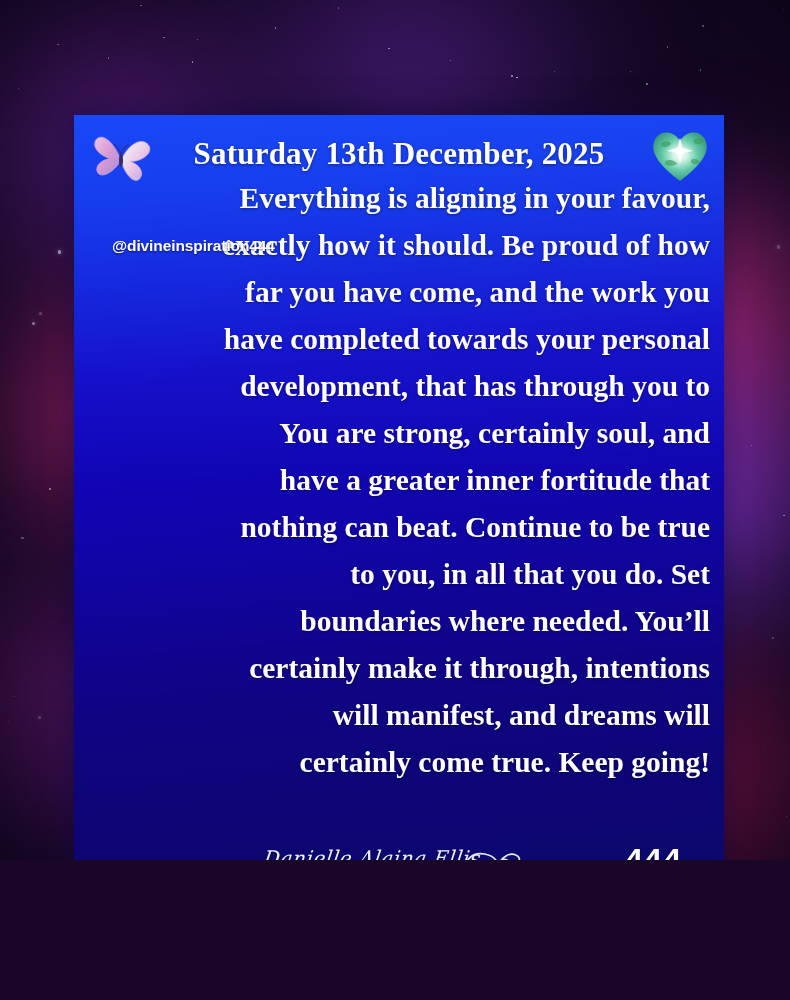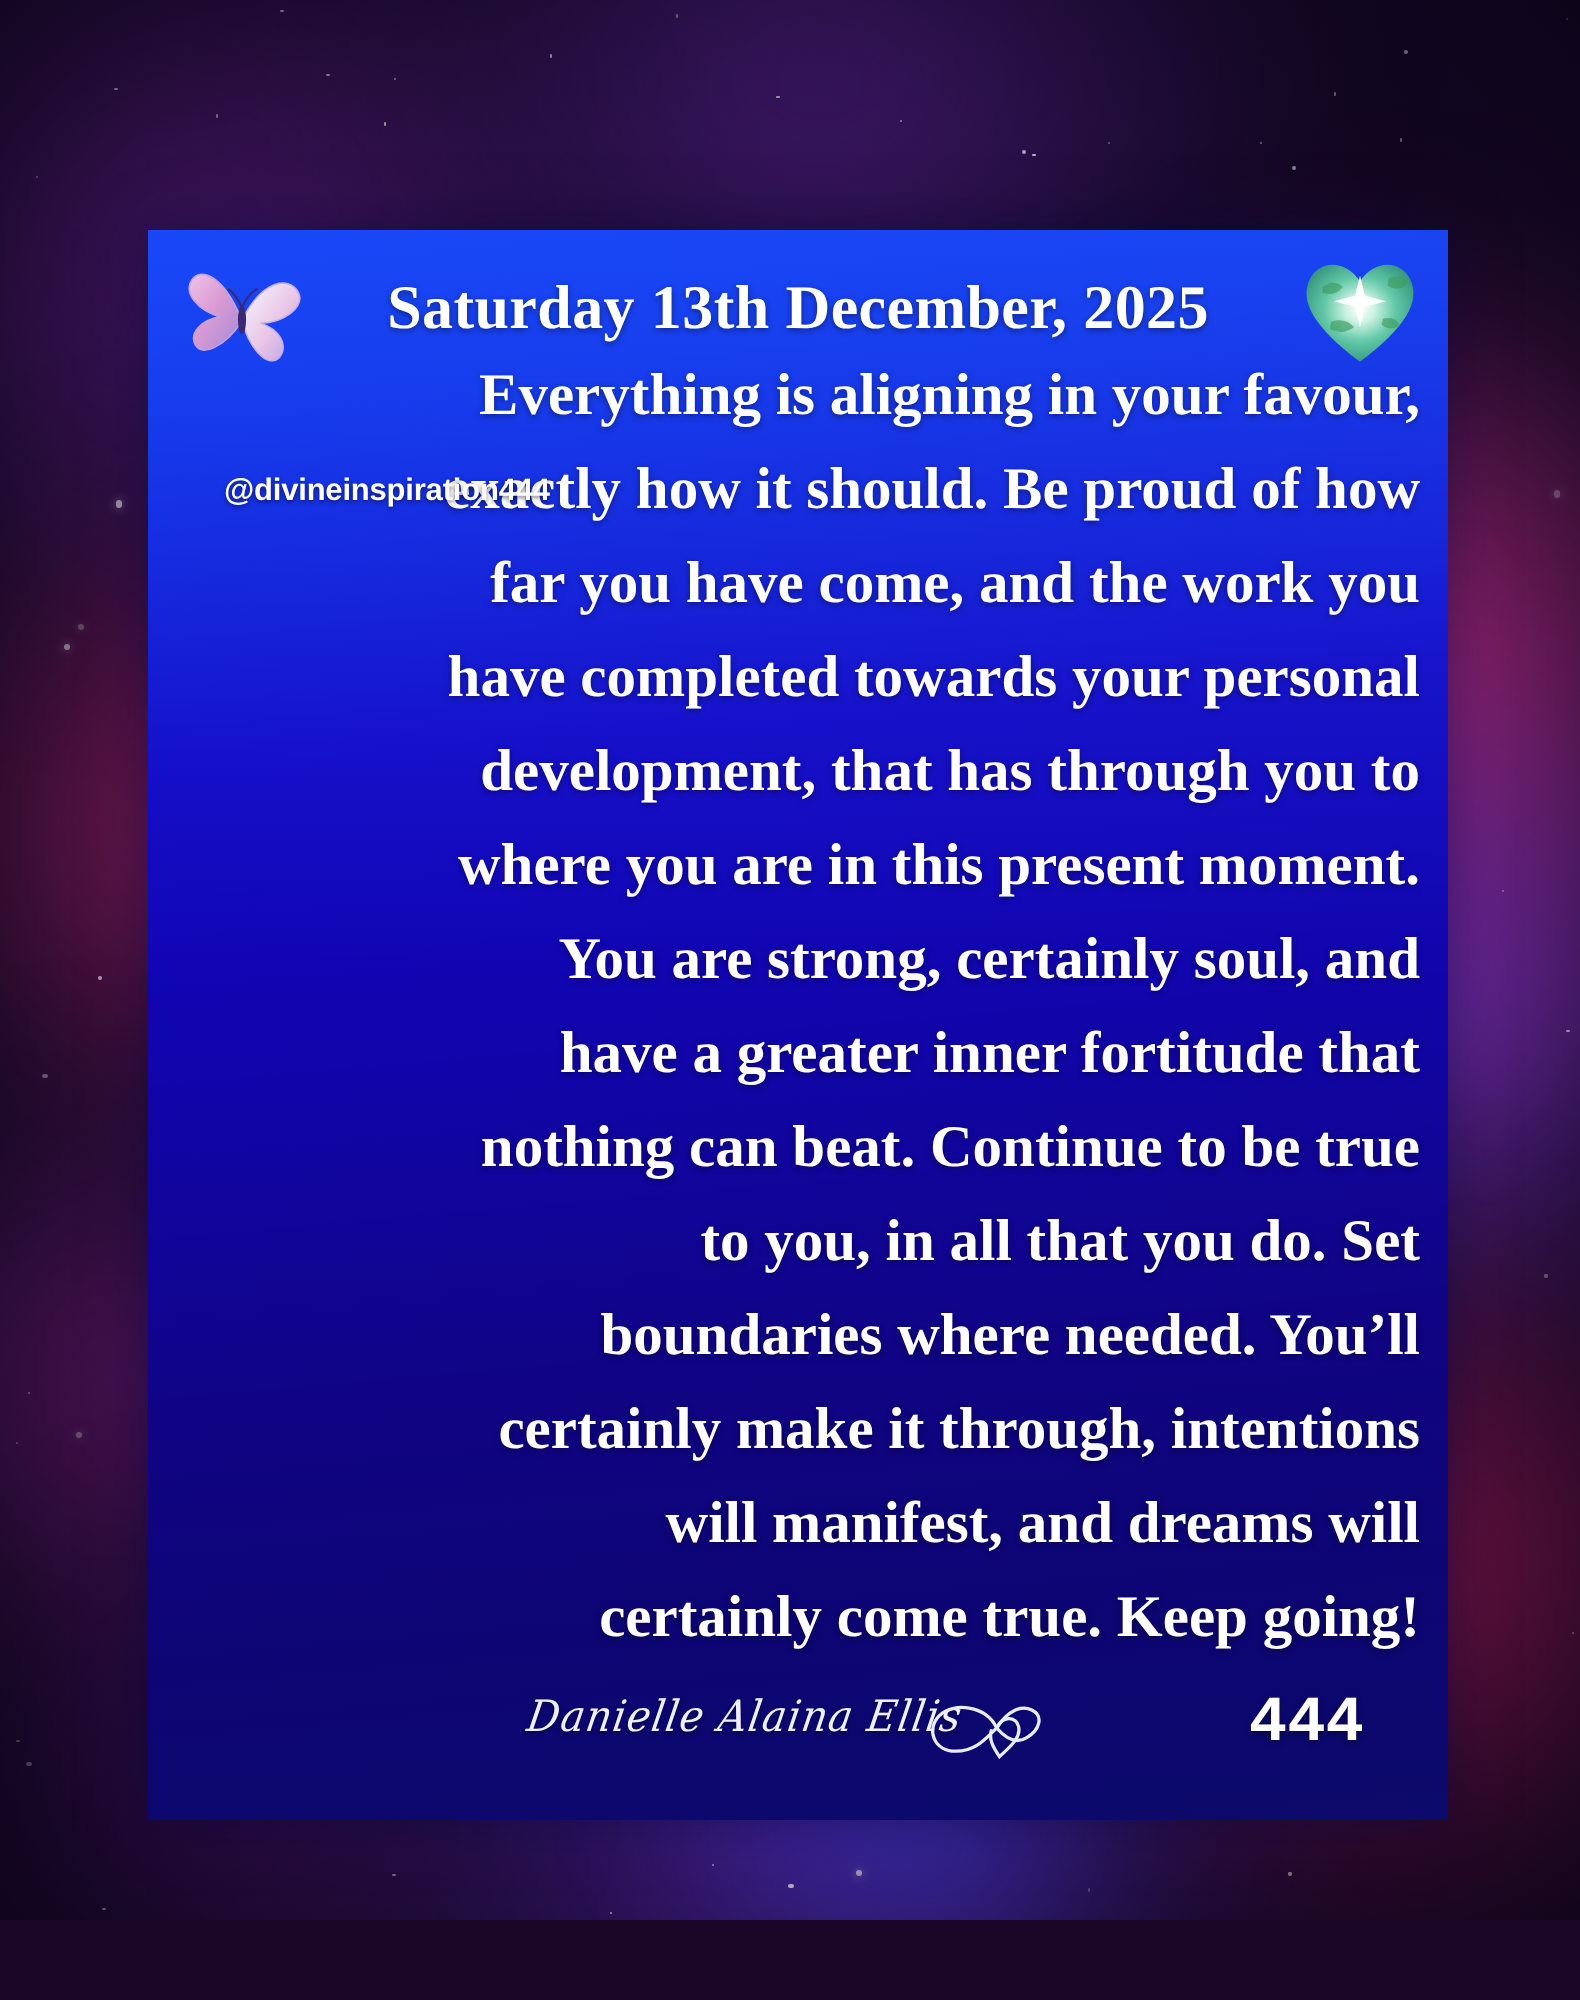--- a/index.html
+++ b/index.html
@@ -3,21 +3,21 @@
 <meta charset="utf-8">
 <style>
   html,body{margin:0;padding:0;}
   body{
     width:790px;height:1000px;overflow:hidden;
     font-family:"Liberation Serif",serif;
     background:#1a0626;
   }
 
   
-  #stage{position:relative;width:790px;height:960px;overflow:hidden;}
+  #stage{position:relative;width:790px;height:860px;overflow:hidden;}
 
   .galaxy{position:absolute;inset:0;background:#170a2a;}
   .neb{position:absolute;border-radius:50%;filter:blur(38px);}
 
   .n1{left:-120px;top:-90px;width:420px;height:430px;
       background:radial-gradient(circle at 50% 50%,rgba(120,40,170,.85),rgba(60,16,95,0) 70%);}
   .n2{left:-60px;top:210px;width:330px;height:400px;
       background:radial-gradient(circle at 50% 50%,rgba(200,40,120,.75),rgba(120,20,80,0) 70%);}
   .n3{left:-90px;top:520px;width:300px;height:360px;
       background:radial-gradient(circle at 50% 50%,rgba(150,35,150,.7),rgba(80,20,90,0) 70%);}
@@ -220,21 +220,20 @@
     </svg>
 
     <div class="txtwrap">
       <h1 id="title">Saturday 13th December, 2025</h1>
       <div id="body">
           <span class="ln">Everything is aligning in your favour,</span>
           <span class="ln">exactly how it should. Be proud of how</span>
           <span class="ln">far you have come, and the work you</span>
           <span class="ln">have completed towards your personal</span>
           <span class="ln">development, that has through you to</span>
-          <span class="ln">where you are in this present moment.</span>
           <span class="ln">You are strong, certainly soul, and</span>
           <span class="ln">have a greater inner fortitude that</span>
           <span class="ln">nothing can beat. Continue to be true</span>
           <span class="ln">to you, in all that you do. Set</span>
           <span class="ln">boundaries where needed. You’ll</span>
           <span class="ln">certainly make it through, intentions</span>
           <span class="ln">will manifest, and dreams will</span>
           <span class="ln">certainly come true. Keep going!</span>
         </div>
     </div>

